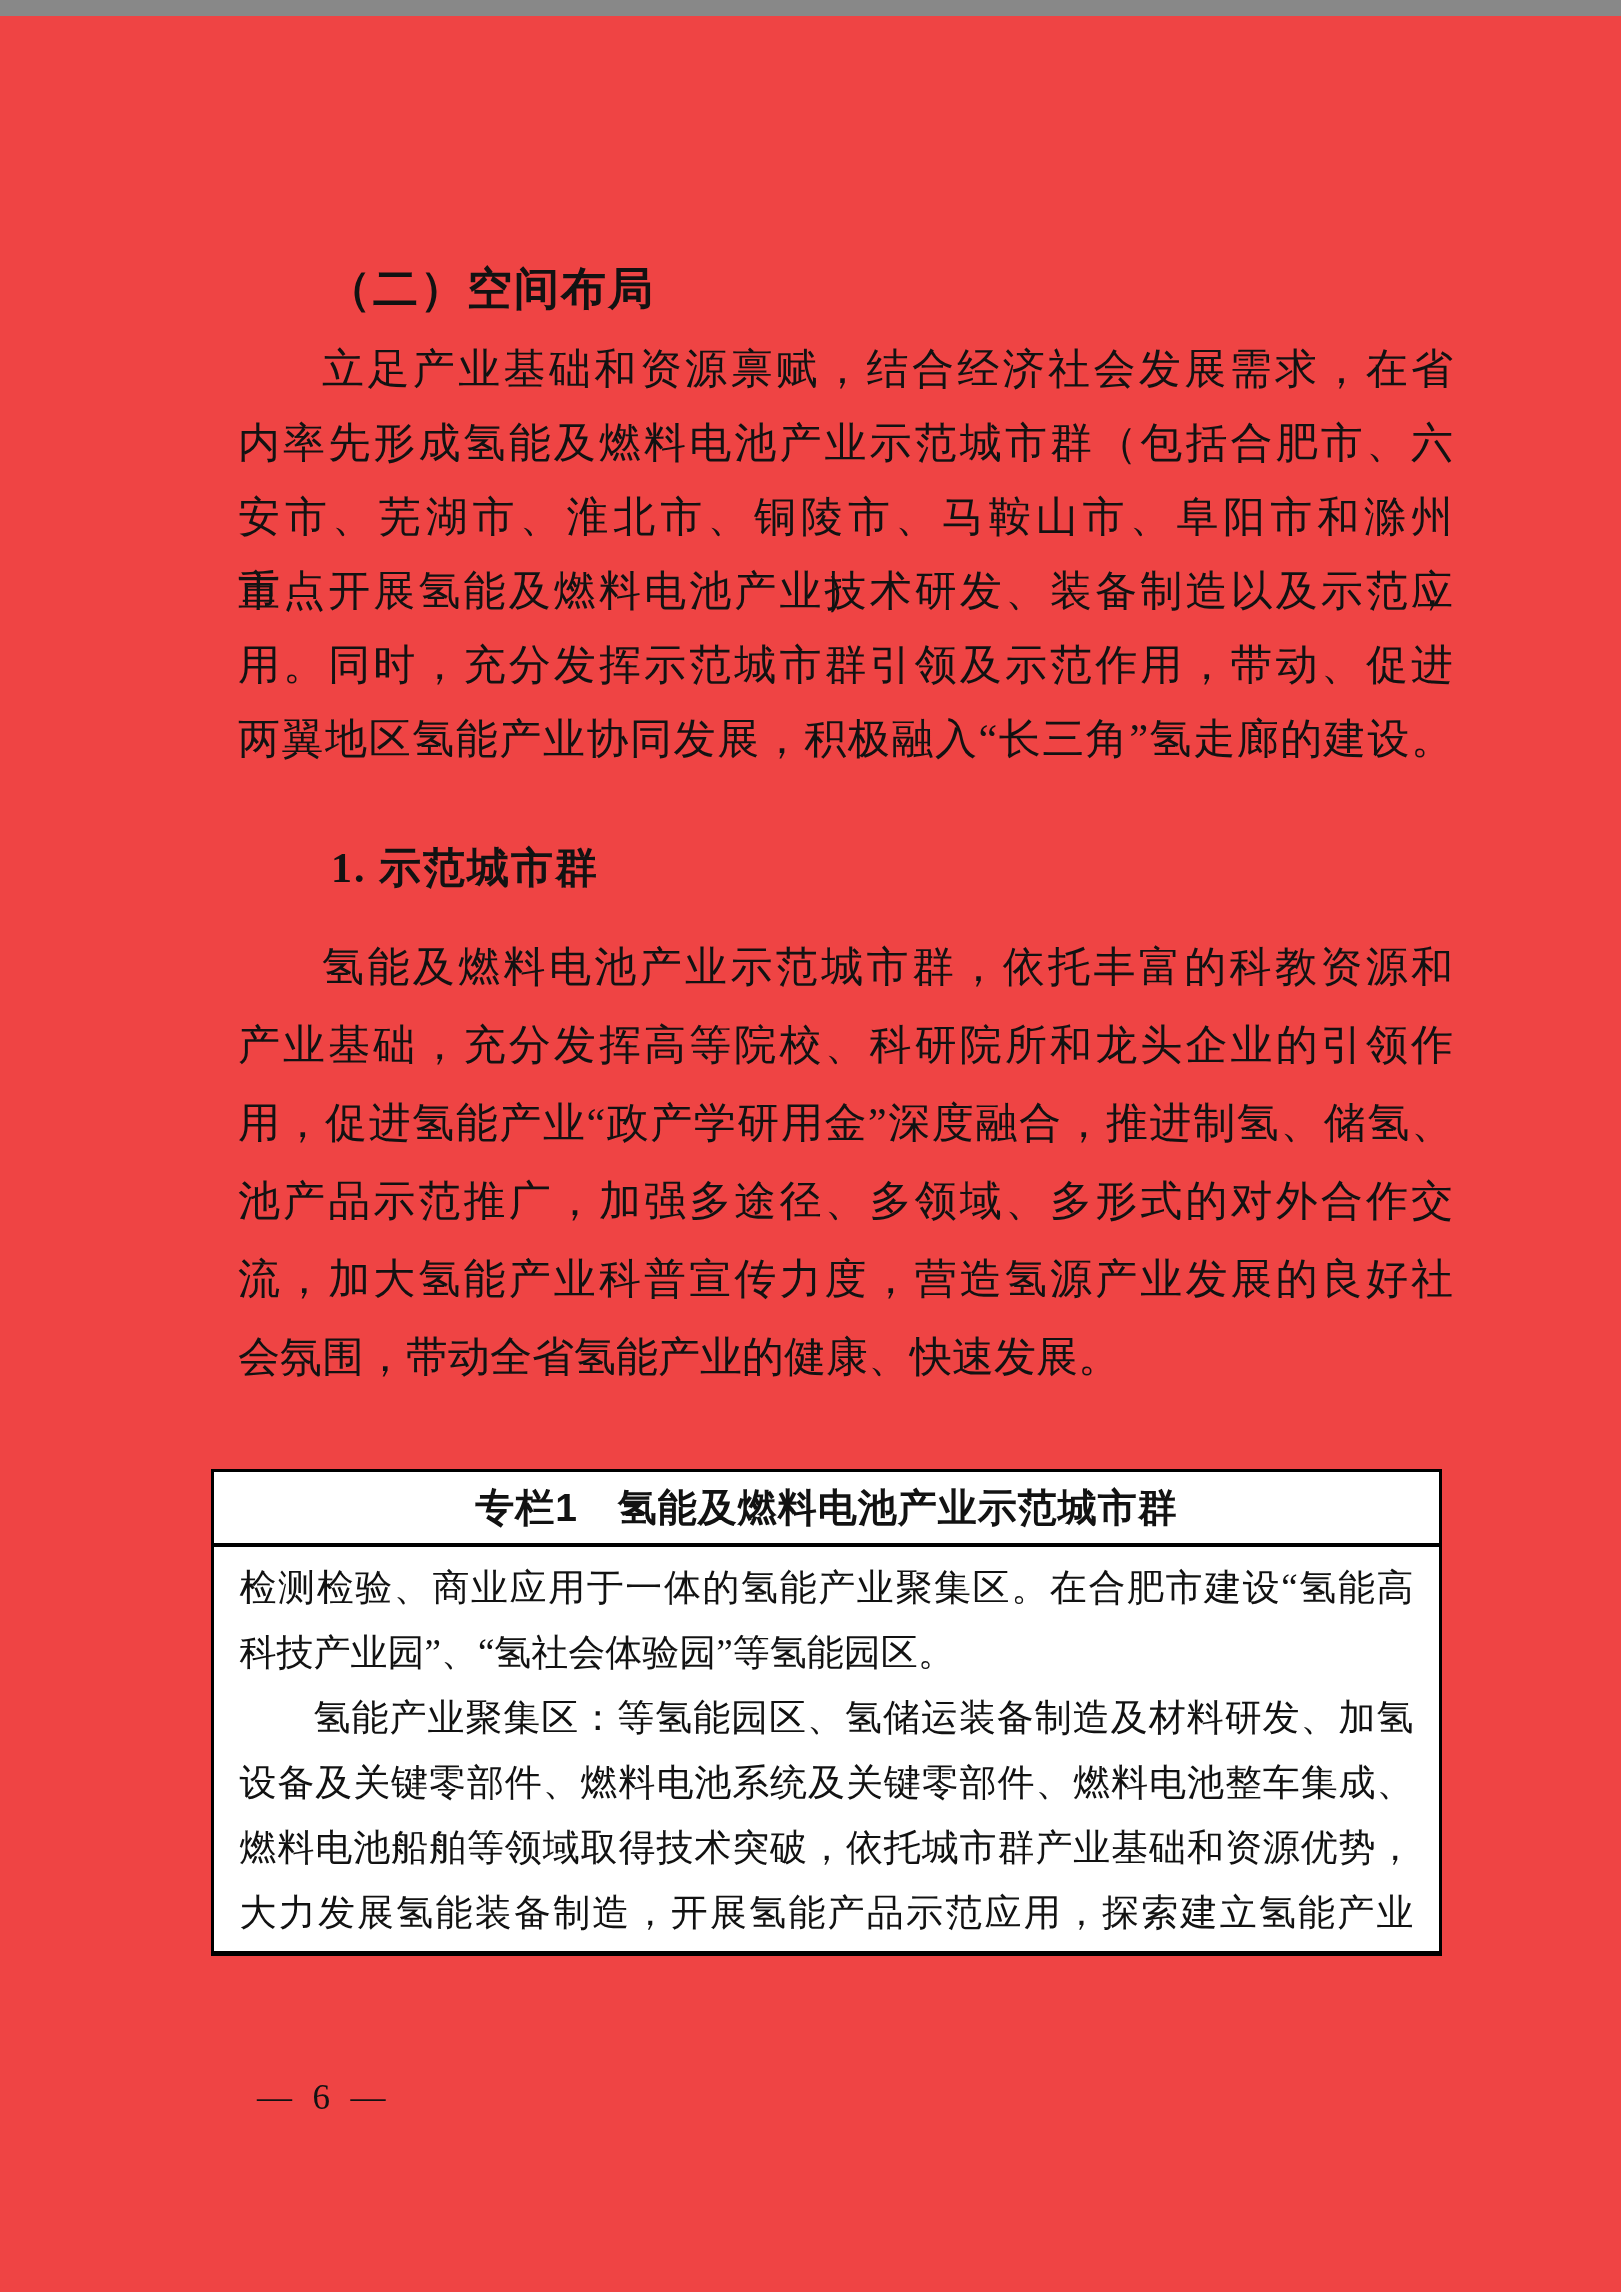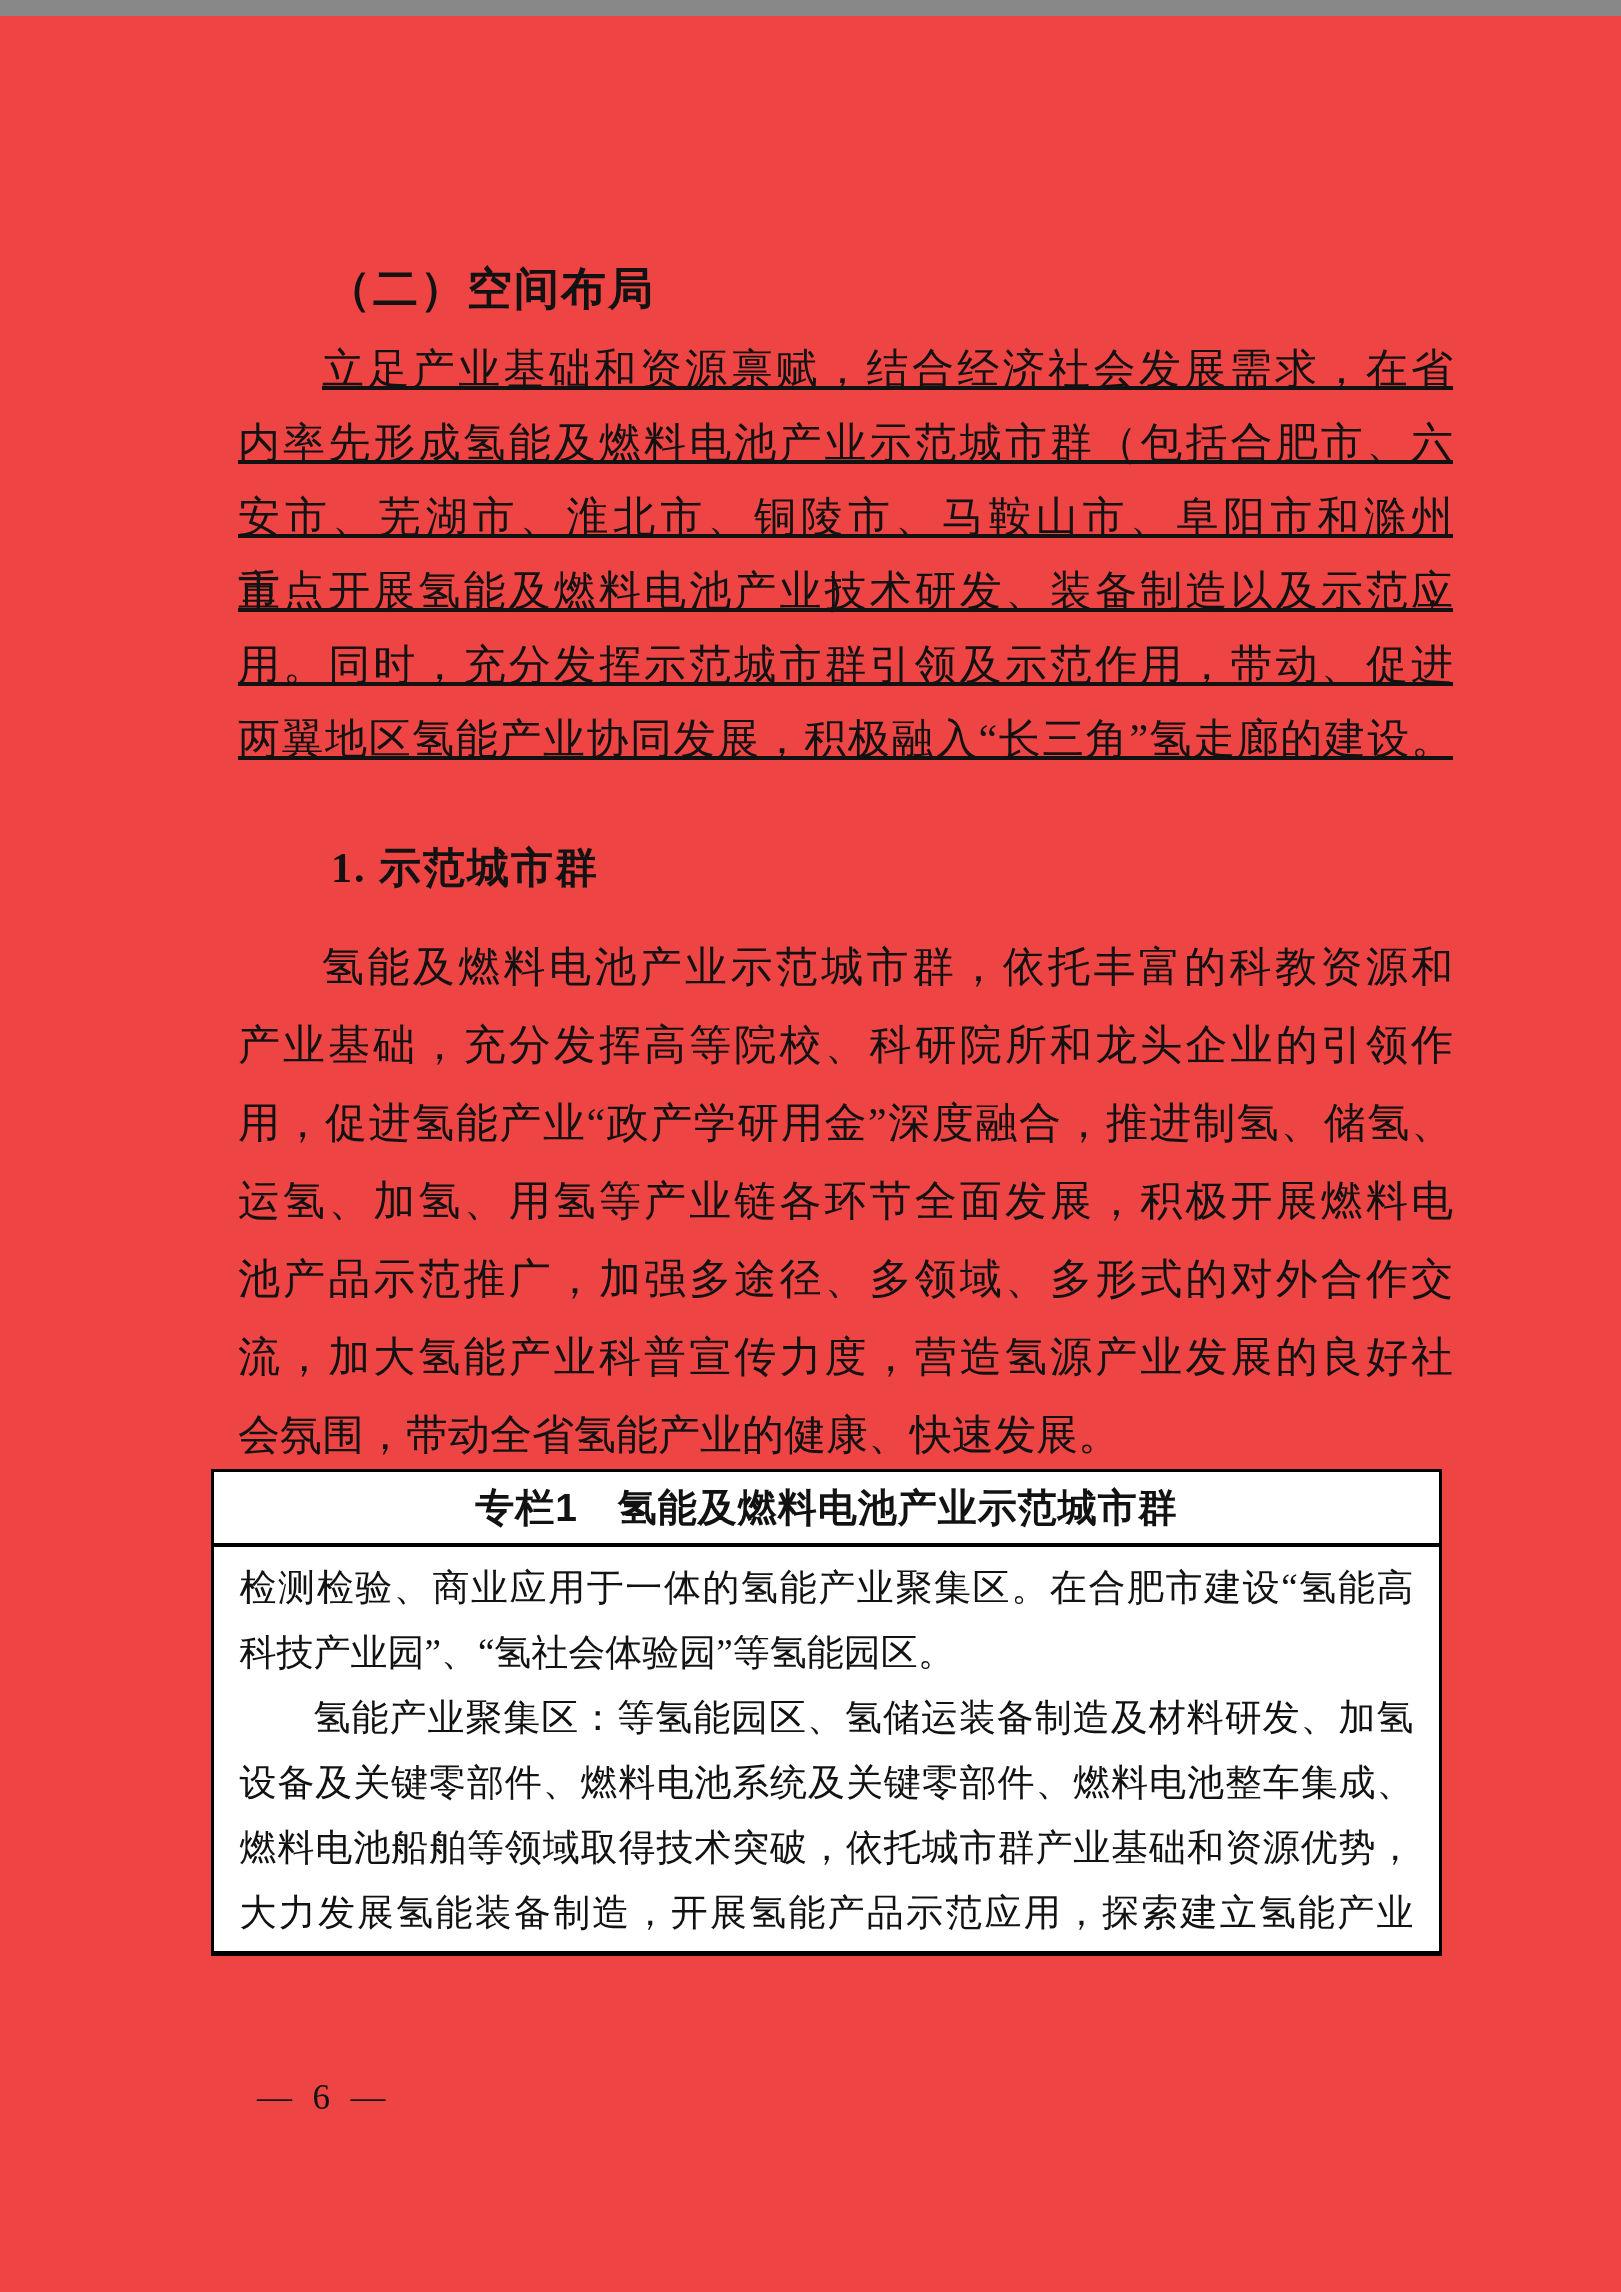--- a/index.html
+++ b/index.html
@@ -39,21 +39,21 @@
     line-height: 53px;
     letter-spacing: 2px;
     font-family: Liberation Serif, serif;
   }
   
   .para {
     position: absolute;
     left: 238px;
     width: 1215px;
   }
-  .para-a { top: 316px; text-decoration: underline; }
+  .para-a { top: 316px; }
   .para-b { top: 912px; }
   .para .line {
     font-size: 42px;
     white-space: nowrap;
   }
   .para-a .line { line-height: 74px; height: 74px; }
   .para-b .line { line-height: 78px; height: 78px; }
   .line.just {
     white-space: normal;
     text-align: justify;
@@ -119,21 +119,20 @@
     <div class="line just">用。同时，充分发挥示范城市群引领及示范作用，带动、促进</div>
     <div class="line just">两翼地区氢能产业协同发展，积极融入“长三角”氢走廊的建设。</div>
   </div>
 
   <h3 class="sub-heading">1. 示范城市群</h3>
 
   <div class="para para-b">
     <div class="line just indent">氢能及燃料电池产业示范城市群，依托丰富的科教资源和</div>
     <div class="line just">产业基础，充分发挥高等院校、科研院所和龙头企业的引领作</div>
     <div class="line just">用，促进氢能产业“政产学研用金”深度融合，推进制氢、储氢、</div>
-    <div class="line just">运氢、加氢、用氢等产业链各环节全面发展，积极开展燃料电</div>
     <div class="line just">池产品示范推广，加强多途径、多领域、多形式的对外合作交</div>
     <div class="line just">流，加大氢能产业科普宣传力度，营造氢源产业发展的良好社</div>
     <div class="line">会氛围，带动全省氢能产业的健康、快速发展。</div>
   </div>
 
   <div class="column-box">
     <div class="box-title-row">
       <span class="box-title">专栏1　氢能及燃料电池产业示范城市群</span>
     </div>
     <div class="box-body">

